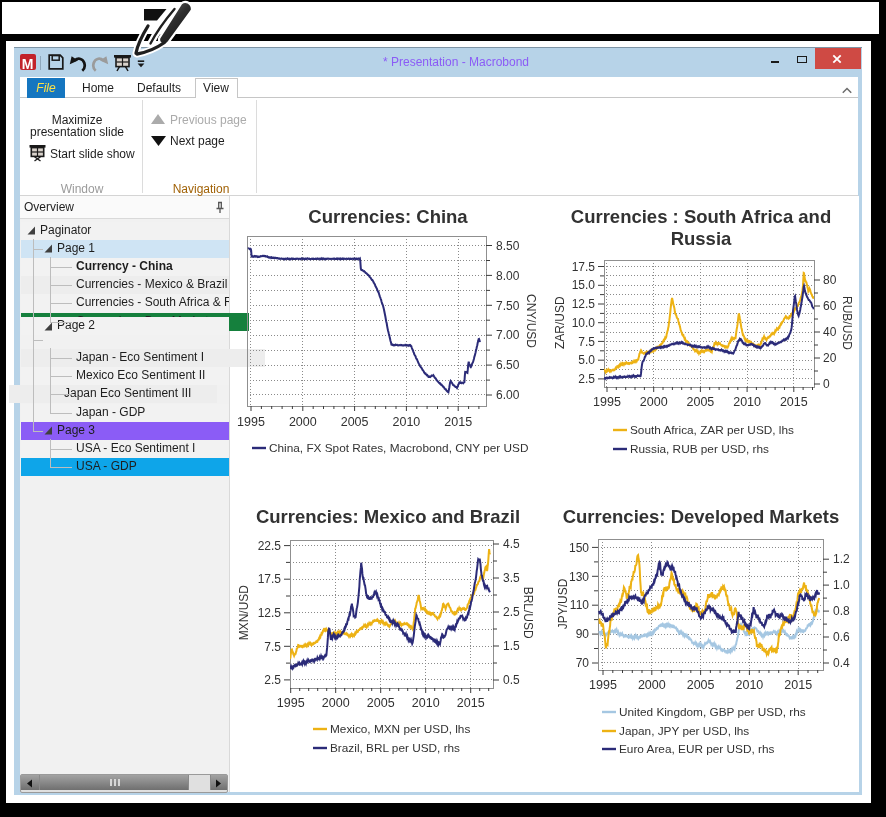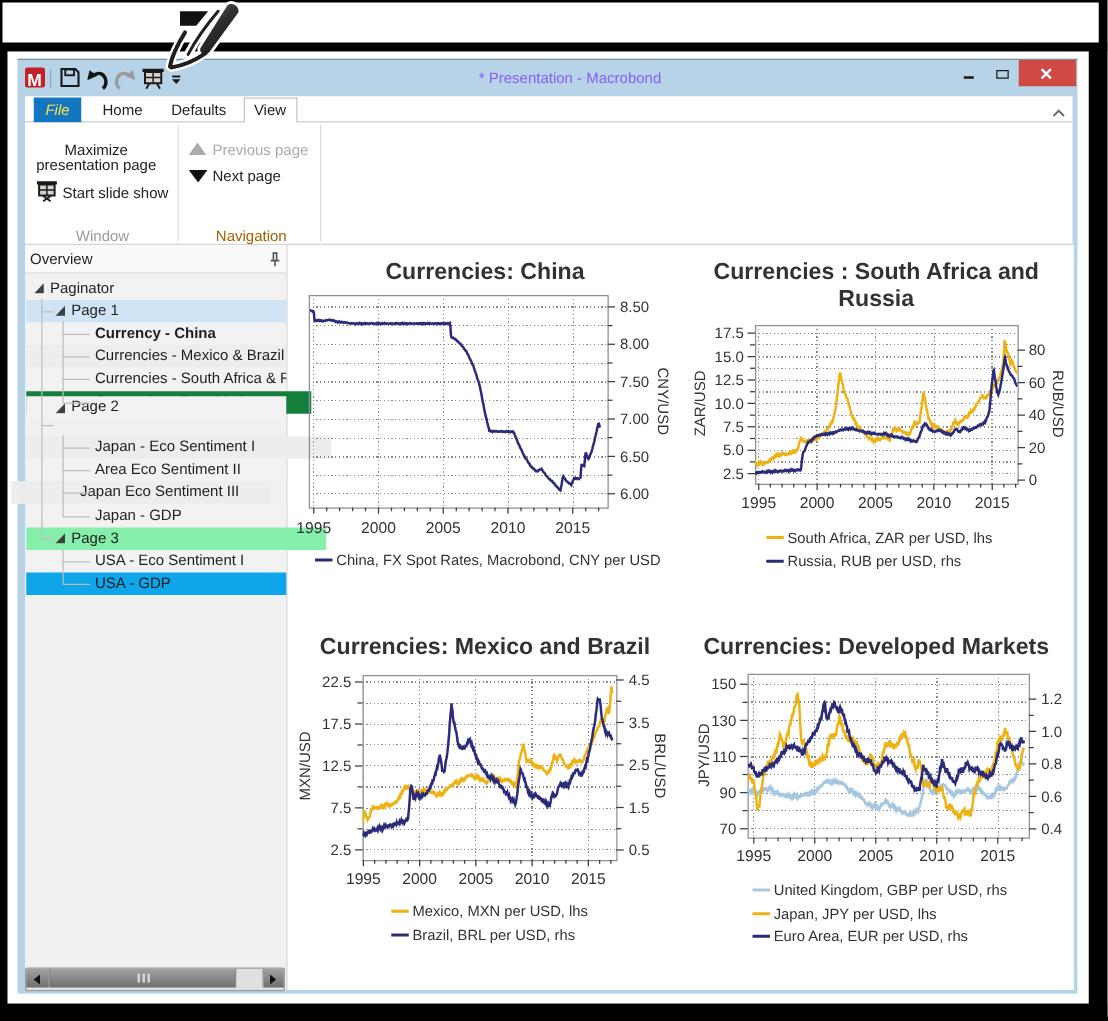--- a/index.html
+++ b/index.html
@@ -62,21 +62,21 @@
 <div class="abs" style="left:20px;top:96.5px;width:175px;height:1px;background:#c6c6c6;"></div>
 <div class="abs" style="left:236px;top:96.5px;width:622px;height:1px;background:#c6c6c6;"></div>
 <div class="abs" style="left:27px;top:78px;width:38px;height:20px;background:#1576c0;color:#fde047;font-size:12px;text-align:center;line-height:20px;font-style:italic;">File</div>
 <div class="abs txt" style="left:98px;top:81px;transform:translateX(-50%);">Home</div>
 <div class="abs txt" style="left:159px;top:81px;transform:translateX(-50%);">Defaults</div>
 <div class="abs" style="left:195px;top:77.5px;width:41px;height:20.5px;background:#fff;border:1px solid #c6c6c6;border-bottom:none;"></div>
 <div class="abs txt" style="left:216px;top:81px;transform:translateX(-50%);">View</div>
 
 <div class="abs" style="left:20px;top:98px;width:838px;height:97px;background:#fff;border-bottom:1px solid #d4d4d4;"></div>
 <div class="abs txt" style="left:77px;top:113px;transform:translateX(-50%);">Maximize</div>
-<div class="abs txt" style="left:77px;top:125px;transform:translateX(-50%);">presentation page</div>
+<div class="abs txt" style="left:77px;top:125px;transform:translateX(-50%);">presentation slide</div>
 <svg class="abs" style="left:29px;top:144px" width="17" height="18" viewBox="0 0 17 18">
   <rect x="0.5" y="1" width="16" height="2.6" fill="#1a1a1a"></rect>
   <rect x="2.3" y="3.6" width="12.4" height="8.8" fill="#d9d2cb" stroke="#1a1a1a" stroke-width="1.6"></rect>
   <line x1="8.5" y1="4" x2="8.5" y2="12" stroke="#1a1a1a" stroke-width="1.2"></line>
   <line x1="2.8" y1="8" x2="14.2" y2="8" stroke="#1a1a1a" stroke-width="1.2"></line>
   <path d="M5.5 12.8 L11.5 17 M11.5 12.8 L5.5 17" stroke="#1a1a1a" stroke-width="1.4"></path>
 </svg>
 <div class="abs txt" style="left:50px;top:147px;">Start slide show</div>
 <div class="abs txt" style="left:82px;top:182px;transform:translateX(-50%);color:#9b9b9b;">Window</div>
 <div class="abs" style="left:142px;top:100px;width:1px;height:93px;background:#dcdcdc;"></div>
@@ -130,29 +130,29 @@
 <div class="abs" style="left:21px;top:317px;width:208px;height:18.2px;background:#f2f2f2;overflow:hidden;">
     <svg class="abs" style="left:23px;top:4.6px" width="9" height="9" viewBox="0 0 9 9">
       <path d="M8 0.5 L8 8.5 L0.5 8.5 Z" fill="#3f3f3f"></path>
     </svg>
     <div class="abs txt" style="left:36px;top:1.1px;">Page 2</div>
   </div>
 <div class="abs" style="left:21px;top:348.9px;width:244px;height:18.2px;background:#ededed;overflow:hidden;">
     <div class="abs txt" style="left:55px;top:1.1px;">Japan - Eco Sentiment I</div>
   </div>
 <div class="abs" style="left:21px;top:367.1px;width:208px;height:18.2px;background:#f2f2f2;overflow:hidden;">
-    <div class="abs txt" style="left:55px;top:1.1px;">Area Eco Sentiment II</div>
+    <div class="abs txt" style="left:55px;top:1.1px;">Mexico Eco Sentiment II</div>
   </div>
 <div class="abs" style="left:9px;top:385.3px;width:208px;height:18.2px;background:#ededed;overflow:hidden;">
     <div class="abs txt" style="left:55px;top:1.1px;">Japan Eco Sentiment III</div>
   </div>
 <div class="abs" style="left:21px;top:403.5px;width:208px;height:18.2px;background:#f2f2f2;overflow:hidden;">
     <div class="abs txt" style="left:55px;top:1.1px;">Japan - GDP</div>
   </div>
-<div class="abs" style="left:21px;top:421.7px;width:240px;height:18.2px;background:#86efac;overflow:hidden;">
+<div class="abs" style="left:21px;top:421.7px;width:208px;height:18.2px;background:#8b5cf6;overflow:hidden;">
     <svg class="abs" style="left:23px;top:4.6px" width="9" height="9" viewBox="0 0 9 9">
       <path d="M8 0.5 L8 8.5 L0.5 8.5 Z" fill="#3f3f3f"></path>
     </svg>
     <div class="abs txt" style="left:36px;top:1.1px;">Page 3</div>
   </div>
 <div class="abs" style="left:21px;top:439.9px;width:208px;height:18.2px;background:#f2f2f2;overflow:hidden;">
     <div class="abs txt" style="left:55px;top:1.1px;">USA - Eco Sentiment I</div>
   </div>
 <div class="abs" style="left:21px;top:458.1px;width:208px;height:18.2px;background:#0ea5e9;overflow:hidden;">
     <div class="abs txt" style="left:55px;top:1.1px;">USA - GDP</div>

